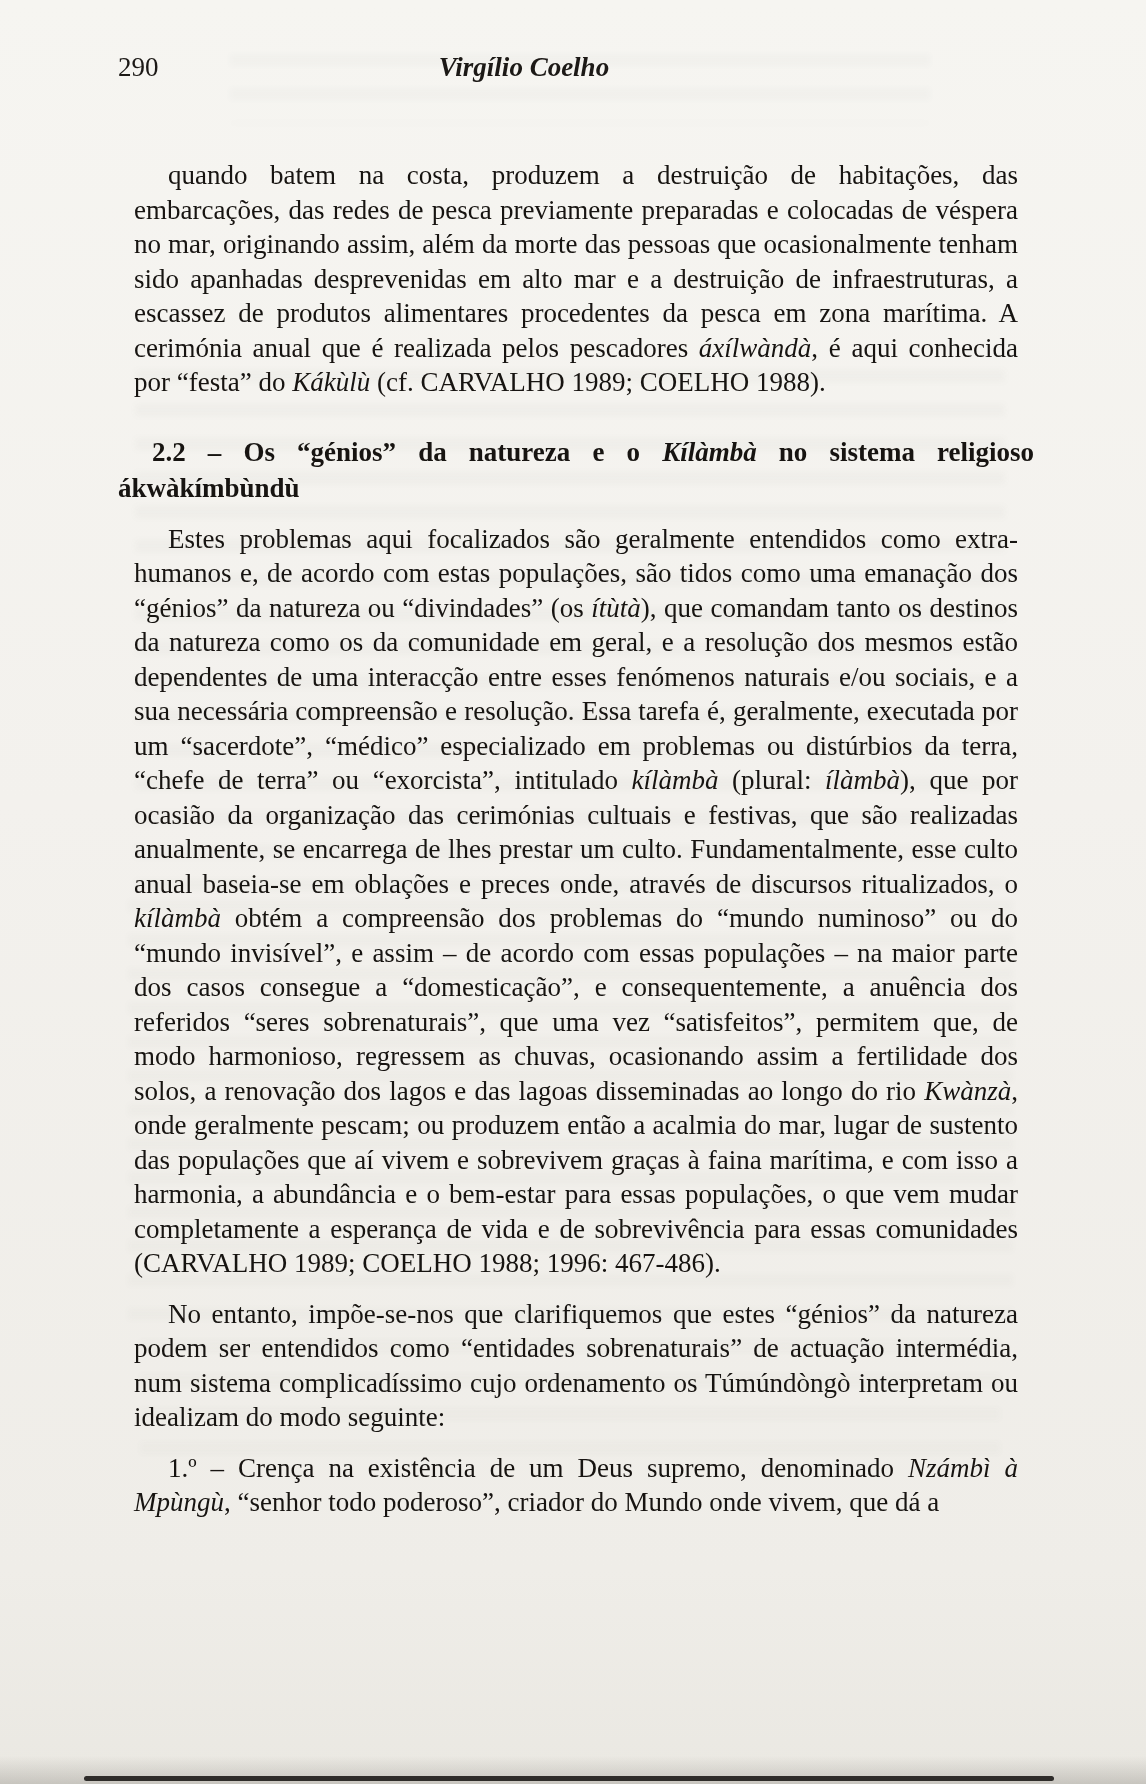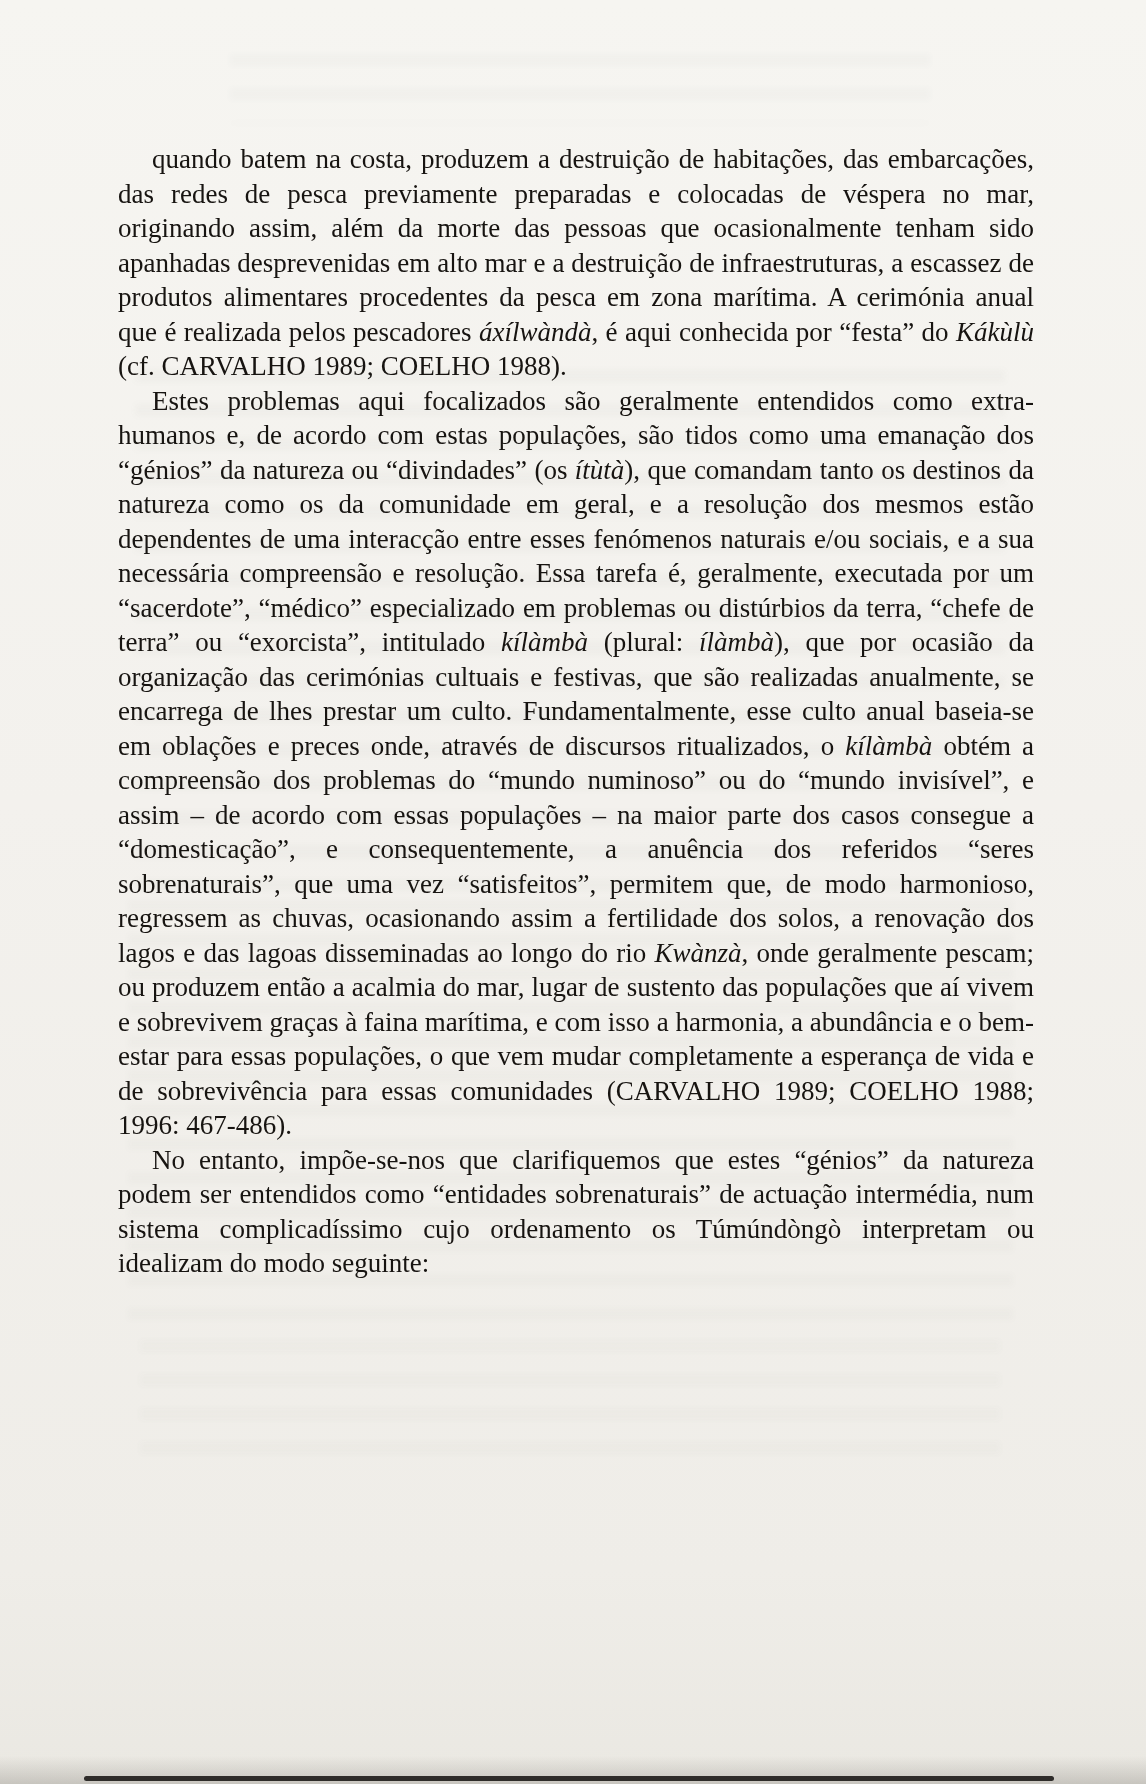--- a/index.html
+++ b/index.html
@@ -65,21 +65,21 @@
     left: 118px;
     top: 142px;
     width: 916px;
     z-index: 2;
     font-size: 27px;
     line-height: 34.5px;
     color: #171411;
     text-align: justify;
   }
   .para {
-    margin: 0;
+    margin: 16px;
     text-indent: 34px;
   }
   .section-heading {
     font-size: 27px;
     line-height: 36px;
     font-weight: bold;
     margin: 34px 0 16px 0;
     text-indent: 34px;
     text-align: justify;
   }
@@ -112,23 +112,29 @@
 </head>
 <body>
 
 <div class="page">
 
   <div class="bleed bleed-1"></div>
   <div class="bleed bleed-2"></div>
   <div class="bleed bleed-3"></div>
   <div class="bleed bleed-4"></div>
 
+  <header class="running-head">
+    <span class="page-num">290</span>
+    <span class="running-title">Virgílio Coelho</span>
+  </header>
 
   <main class="text-block">
     <p class="para"><span>quando batem na costa, produzem a destruição de habitações, das embarcações, das redes de pesca previamente preparadas e colocadas de véspera no mar, originando assim, além da morte das pessoas que ocasionalmente tenham sido apanhadas desprevenidas em alto mar e a destruição de infraestruturas, a escassez de produtos alimentares procedentes da pesca em zona marítima. A cerimónia anual que é realizada pelos pescadores </span><span style="font-style: italic;">áxílwàndà</span><span>, é aqui conhecida por “festa” do </span><span style="font-style: italic;">Kákùlù</span><span> (cf. CARVALHO 1989; COELHO 1988).</span></p>
+    <h2 class="section-heading"><span style="font-weight: bold;">2.2 – Os “génios” da natureza e o </span><span style="font-style: italic; font-weight: bold;">Kílàmbà</span><span style="font-weight: bold;"> no sistema religioso ákwàkímbùndù</span></h2>
     <p class="para"><span>Estes problemas aqui focalizados são geralmente entendidos como extra-humanos e, de acordo com estas populações, são tidos como uma emanação dos “génios” da natureza ou “divindades” (os </span><span style="font-style: italic;">ítùtà</span><span>), que comandam tanto os destinos da natureza como os da comunidade em geral, e a resolução dos mesmos estão dependentes de uma interacção entre esses fenómenos naturais e/ou sociais, e a sua necessária compreensão e resolução. Essa tarefa é, geralmente, executada por um “sacerdote”, “médico” especializado em problemas ou distúrbios da terra, “chefe de terra” ou “exorcista”, intitulado </span><span style="font-style: italic;">kílàmbà</span><span> (plural: </span><span style="font-style: italic;">ílàmbà</span><span>), que por ocasião da organização das cerimónias cultuais e festivas, que são realizadas anualmente, se encarrega de lhes prestar um culto. Fundamentalmente, esse culto anual baseia-se em oblações e preces onde, através de discursos ritualizados, o </span><span style="font-style: italic;">kílàmbà</span><span> obtém a compreensão dos problemas do “mundo numinoso” ou do “mundo invisível”, e assim – de acordo com essas populações – na maior parte dos casos consegue a “domesticação”, e consequentemente, a anuência dos referidos “seres sobrenaturais”, que uma vez “satisfeitos”, permitem que, de modo harmonioso, regressem as chuvas, ocasionando assim a fertilidade dos solos, a renovação dos lagos e das lagoas disseminadas ao longo do rio </span><span style="font-style: italic;">Kwànzà</span><span>, onde geralmente pescam; ou produzem então a acalmia do mar, lugar de sustento das populações que aí vivem e sobrevivem graças à faina marítima, e com isso a harmonia, a abundância e o bem-estar para essas populações, o que vem mudar completamente a esperança de vida e de sobrevivência para essas comunidades (CARVALHO 1989; COELHO 1988; 1996: 467-486).</span></p>
     <p class="para"><span>No entanto, impõe-se-nos que clarifiquemos que estes “génios” da natureza podem ser entendidos como “entidades sobrenaturais” de actuação intermédia, num sistema complicadíssimo cujo ordenamento os </span><span style="">Túmúndòngò</span><span> interpretam ou idealizam do modo seguinte:</span></p>
+    <p class="para list-item"><span>1.º – Crença na existência de um Deus supremo, denominado </span><span style="font-style: italic;">Nzámbì à Mpùngù</span><span>, “senhor todo poderoso”, criador do Mundo onde vivem, que dá a</span></p>
   </main>
 
   <div class="scan-shadow-bottom"></div>
   <div class="scan-edge-bottom"></div>
 
 </div>
 
 </body></html>

